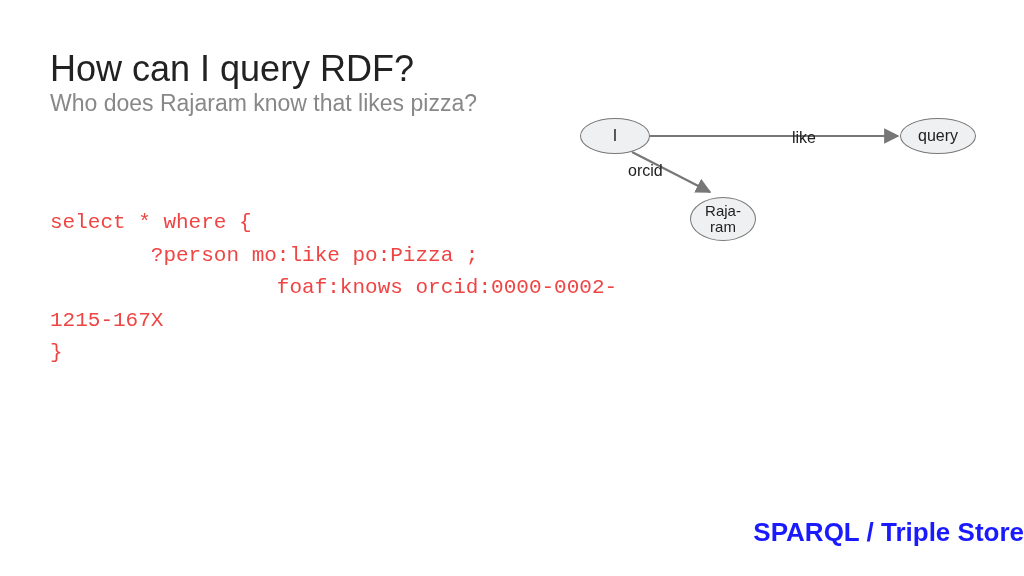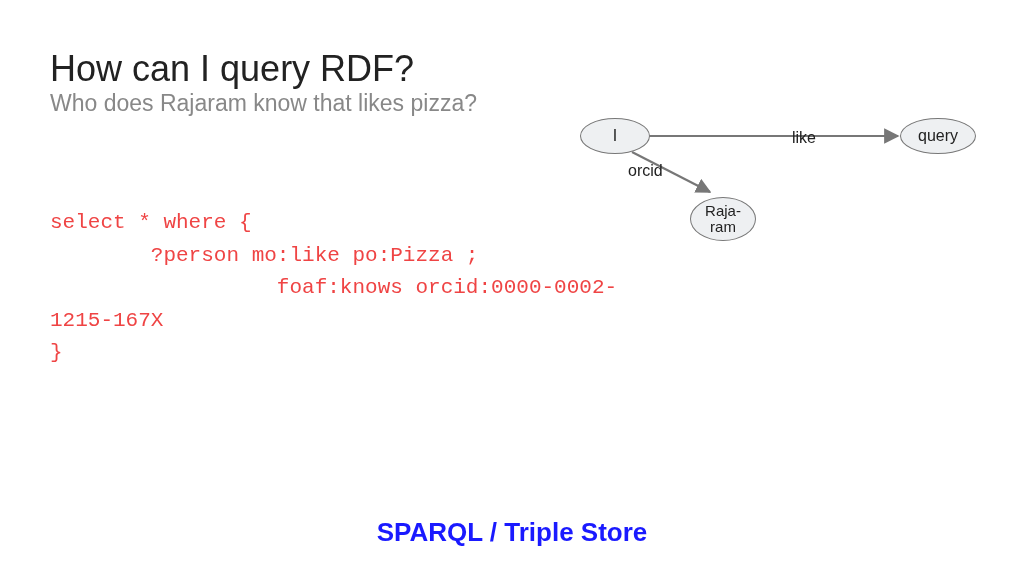--- a/index.html
+++ b/index.html
@@ -33,21 +33,21 @@
     font-weight: normal;
     color: #ef4444;
     white-space: pre;
     line-height: 1.55;
   }
   .footer {
     position: absolute;
     bottom: 28px;
     left: 0;
     right: 0;
-    text-align: center;
+    text-align: right;
     font-size: 26px;
     font-weight: bold;
     color: #1a1aff;
     font-family: Arial, Helvetica, sans-serif;
   }
   .graph {
     position: absolute;
     top: 110px;
     left: 570px;
     width: 420px;

